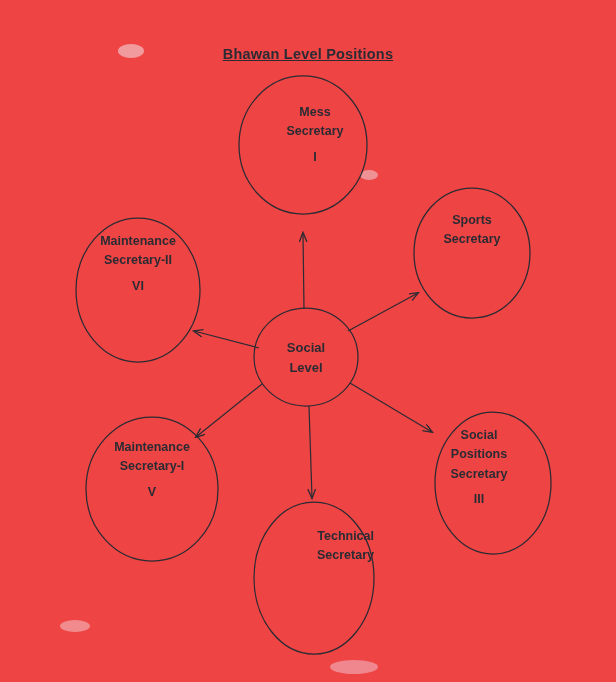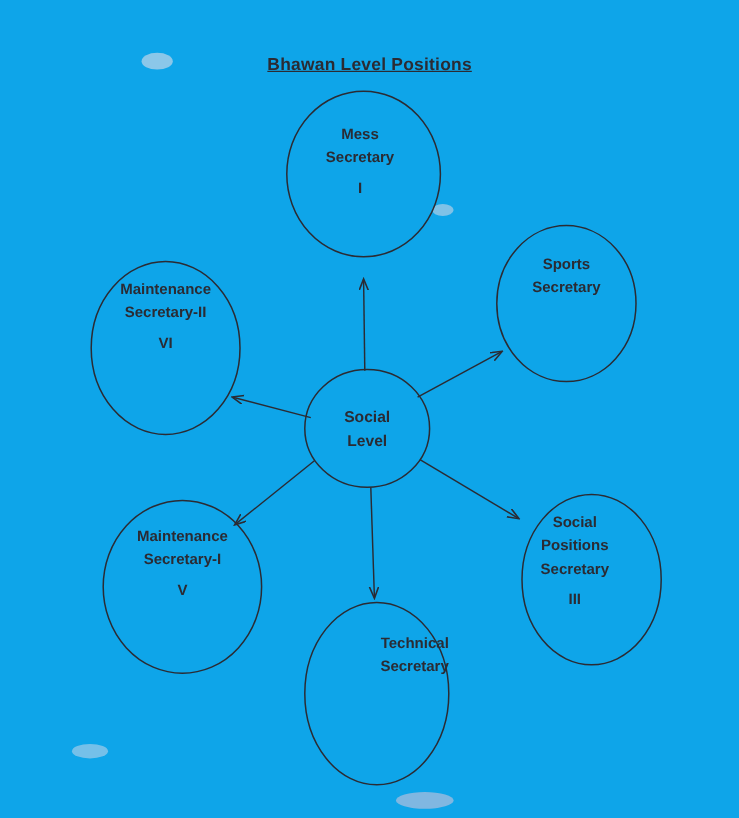--- a/index.html
+++ b/index.html
@@ -12,21 +12,21 @@
     height: 682px;
     font-family: "Liberation Sans", sans-serif;
     position: relative;
     overflow: hidden;
   }
   #canvas {
     position: absolute;
     left: 0; top: 0;
     width: 616px;
     height: 682px;
-    background: #0ea5e9;
+    background: #ef4444;
   }
   
   .blotch {
     position: absolute;
     border-radius: 50%;
     pointer-events: none;
   }
   .title {
     position: absolute;
     left: 0;
@@ -96,21 +96,21 @@
     <line x1="309" y1="406" x2="312" y2="498" stroke="#2b2b33" stroke-width="1.2" marker-end="url(#ah)"></line>
     <line x1="262" y1="384" x2="196" y2="437" stroke="#2b2b33" stroke-width="1.2" marker-end="url(#ah)"></line>
     <line x1="259" y1="348" x2="194" y2="331" stroke="#2b2b33" stroke-width="1.2" marker-end="url(#ah)"></line>
   </svg>
 
   <div class="node-label center-label" style="left:256px; top:338px; width:100px;">
     <span>Social</span><br>
     <span>Level</span>
   </div>
 
-  <div class="node-label" style="left:236px; top:103px; width:128px;">
+  <div class="node-label" style="left:251px; top:103px; width:128px;">
     <span>Mess</span><br>
     <span>Secretary</span>
     <span class="roman">I</span>
   </div>
 
   <div class="node-label" style="left:414px; top:211px; width:116px;">
     <span>Sports</span><br>
     <span>Secretary</span>
   </div>
 

